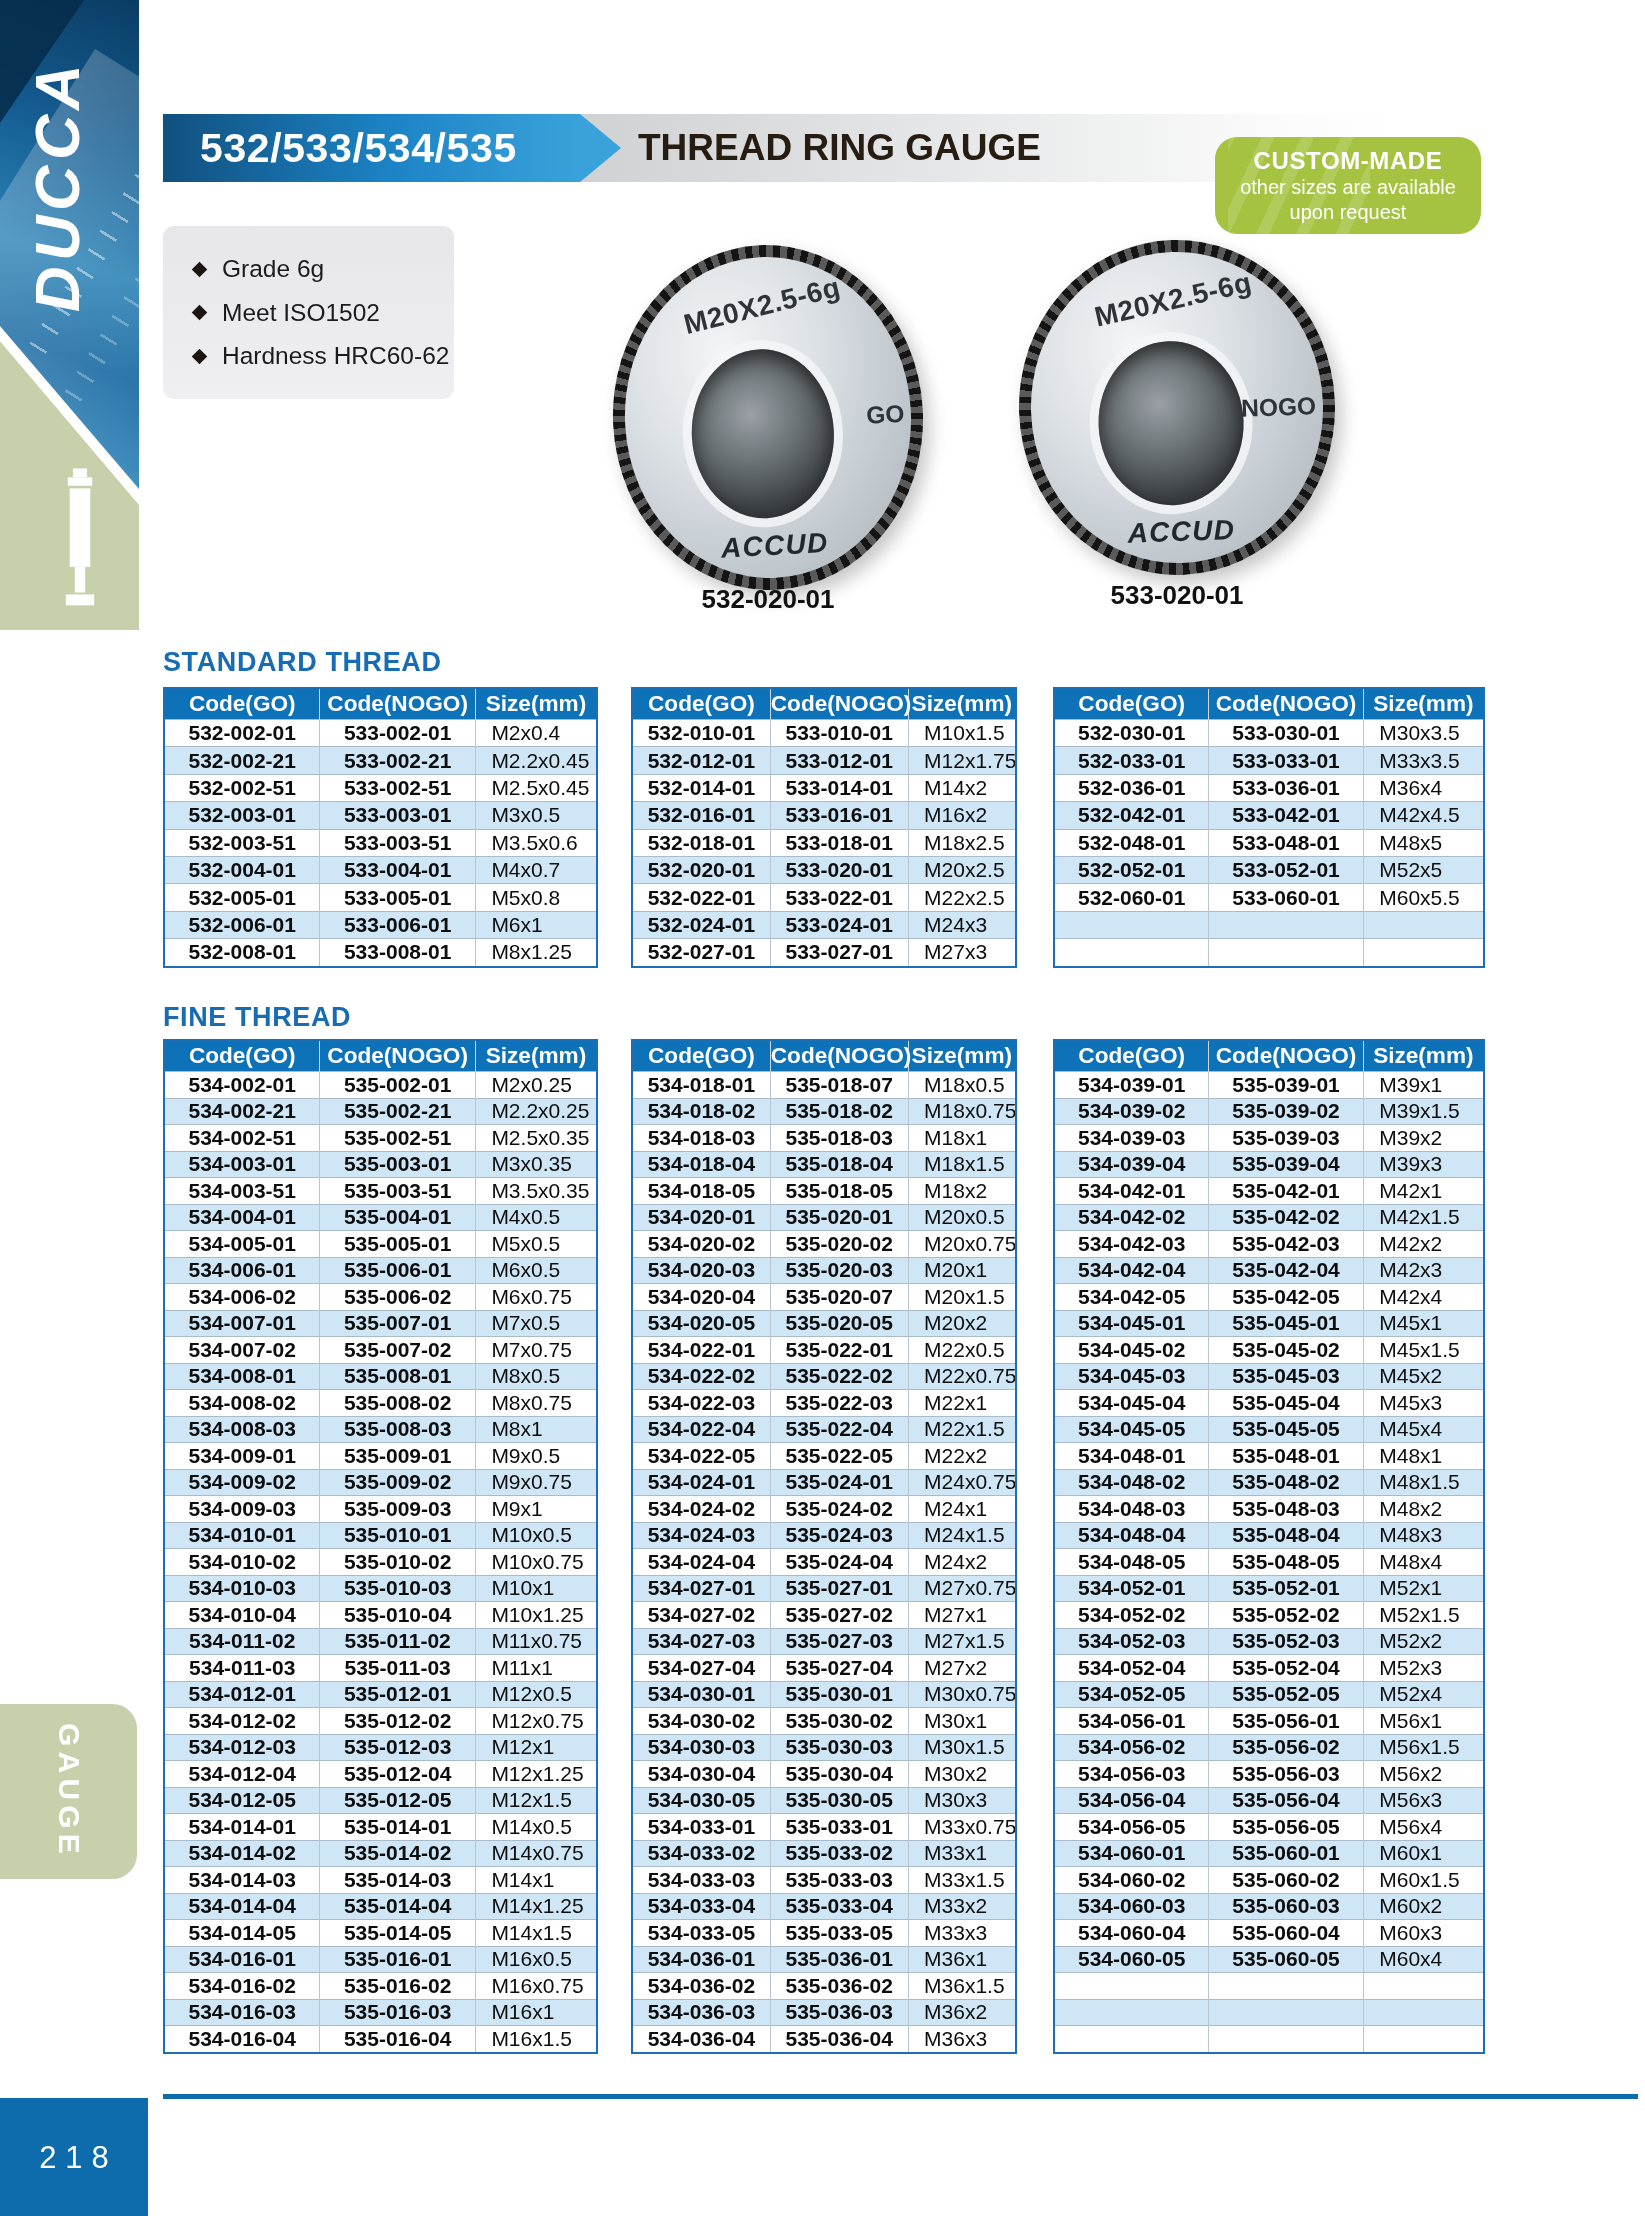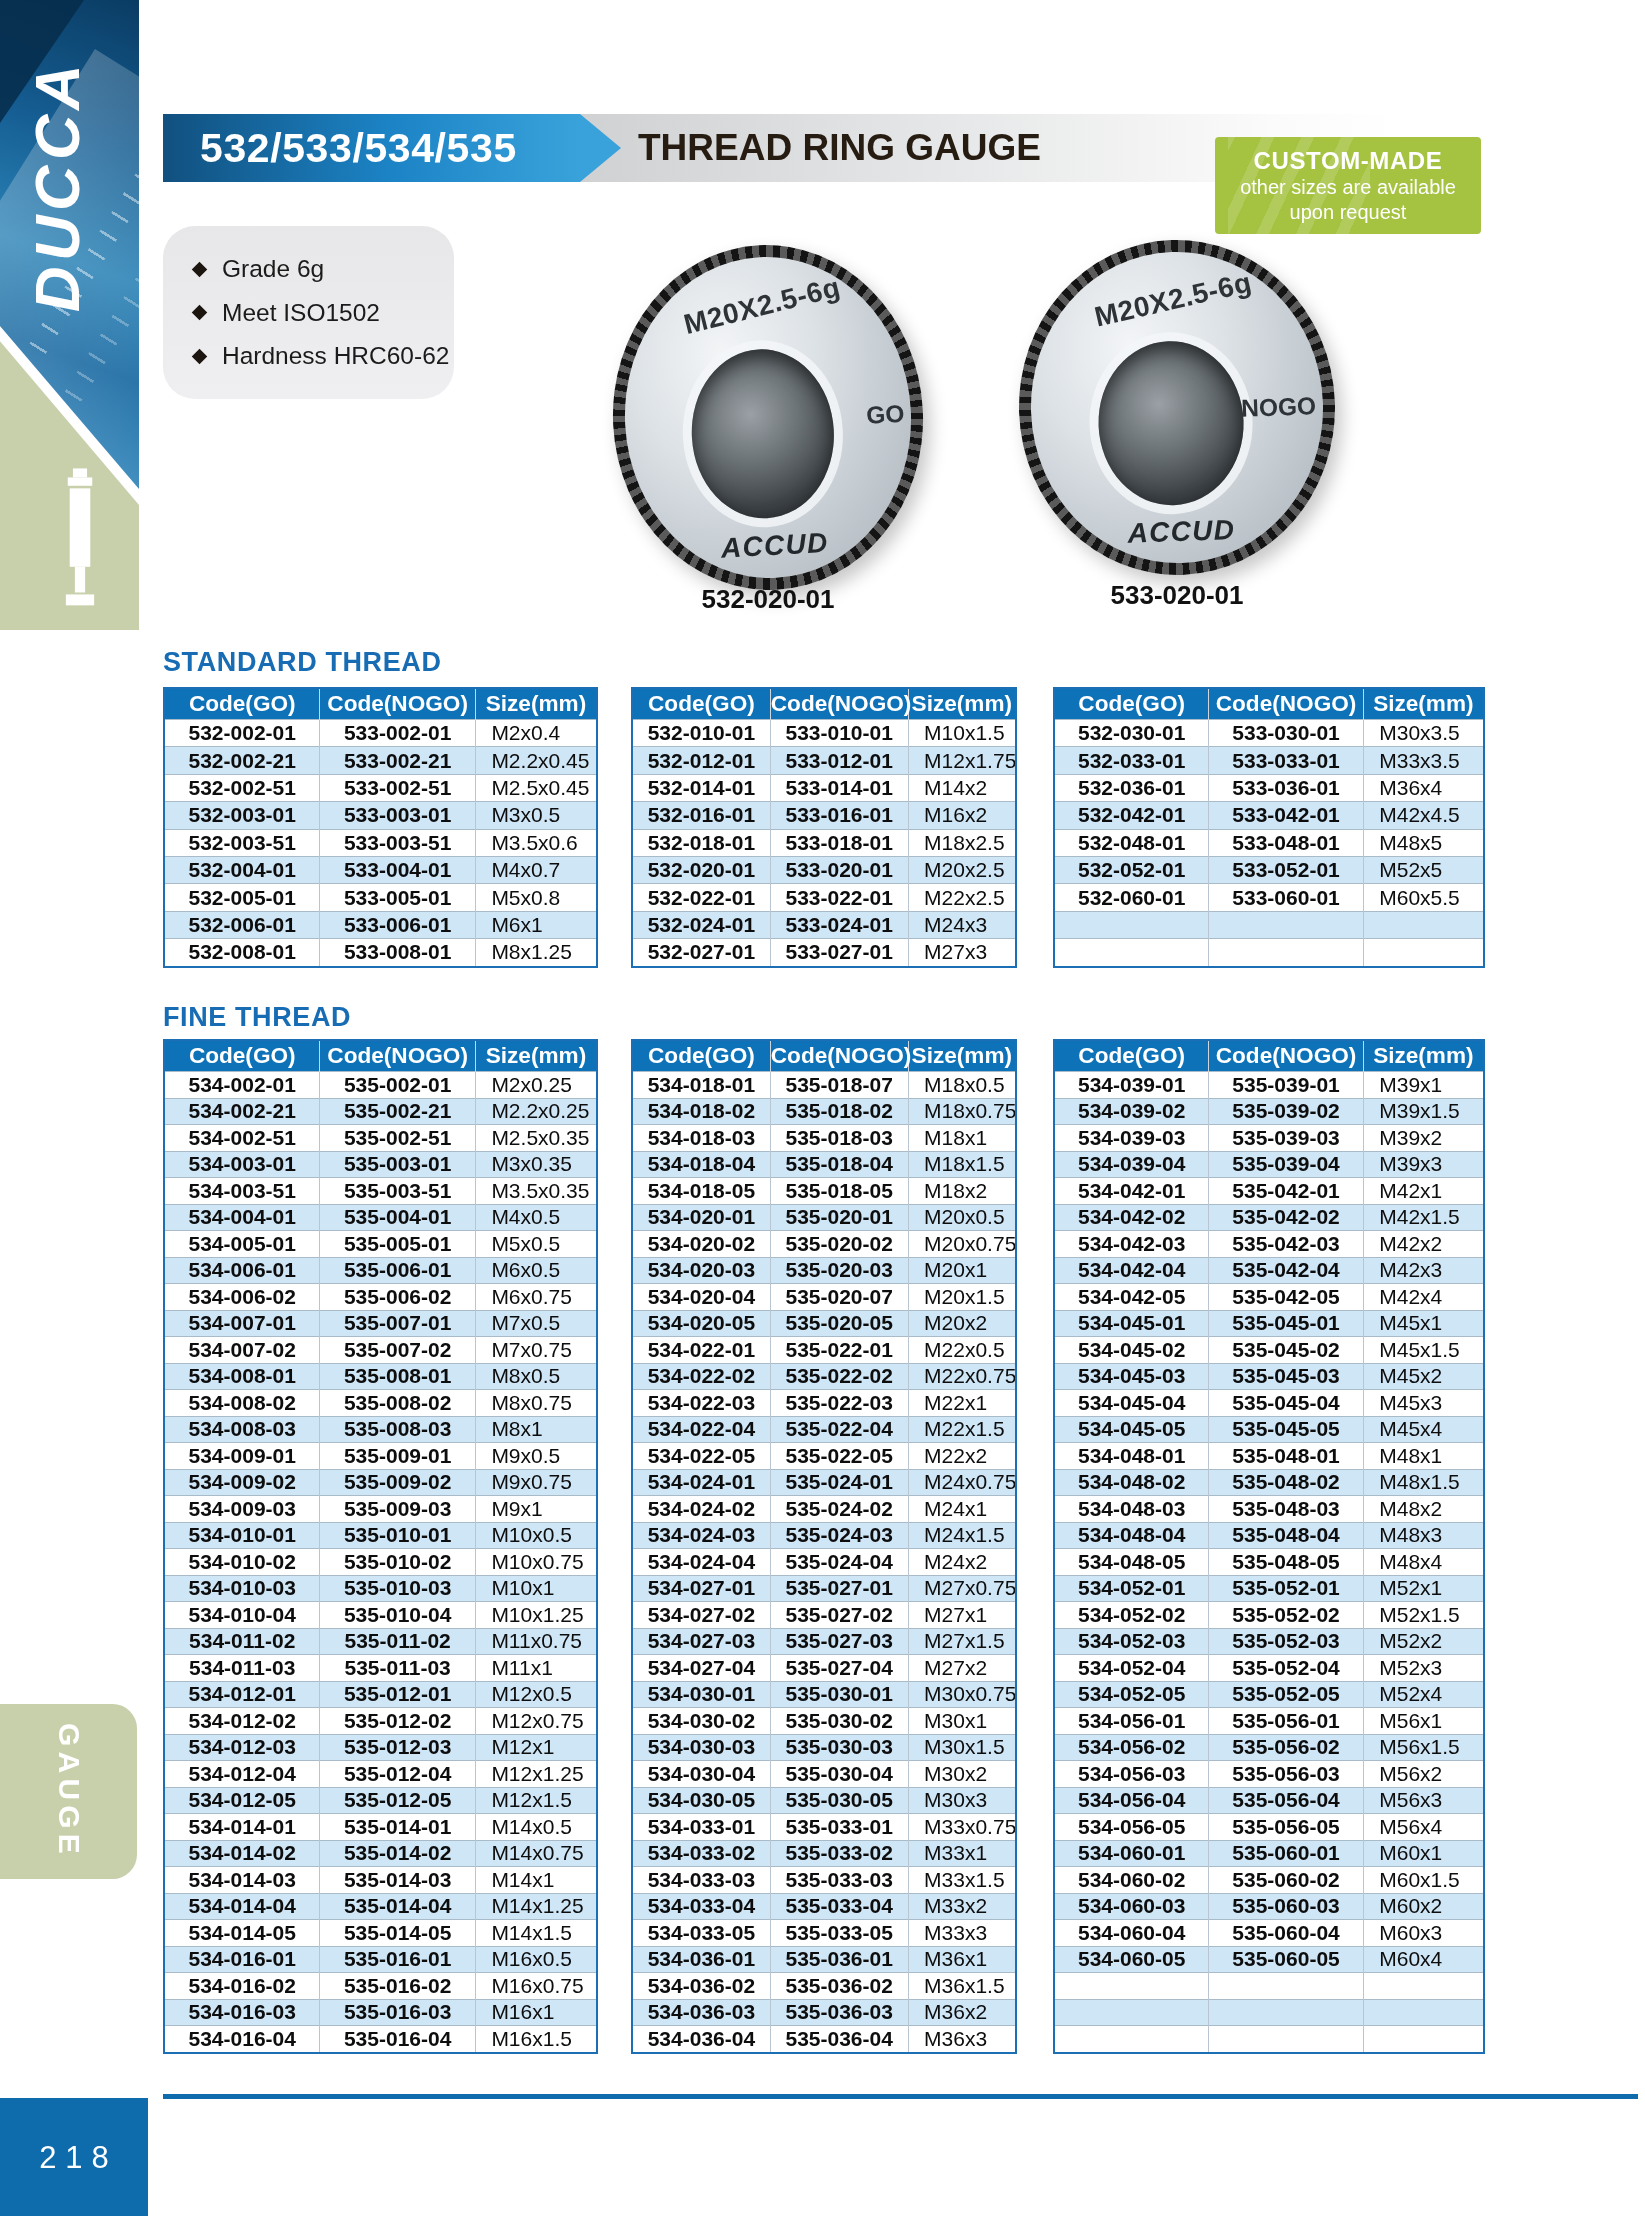--- a/index.html
+++ b/index.html
@@ -39,29 +39,29 @@
   .banner{position:absolute;left:163px;top:114px;width:417px;height:68px;
     background:linear-gradient(90deg,#11507f 0%,#1c84c6 55%,#3aa2da 100%);
     display:flex;align-items:center;}
   .banner span{color:#ffffff;font-weight:bold;font-size:41px;
     padding-left:37px;letter-spacing:0.6px;white-space:nowrap;}
   .banner-arrow{position:absolute;left:580px;top:114px;width:0;height:0;
     border-top:34px solid transparent;border-bottom:34px solid transparent;border-left:41px solid #3aa2da;}
   .page-title{position:absolute;left:638px;top:114px;height:60px;line-height:68px;
     font-size:37px;font-weight:800;color:#261c12;letter-spacing:0px;white-space:nowrap;}
   .badge{position:absolute;left:1215px;top:137px;width:266px;height:97px;background:#a5c341;
-    border-radius:4px;text-align:center;color:#ffffff;overflow:hidden;}
+    border-radius:22px;text-align:center;color:#ffffff;overflow:hidden;}
   .badge:before{content:"";position:absolute;left:13px;top:-13px;width:142px;height:129px;
     background:repeating-linear-gradient(115deg,rgba(255,255,255,.14) 0 11.6px,transparent 11.6px 36px);}
   .badge-title{position:relative;font-size:24px;font-weight:bold;margin-top:10.3px;letter-spacing:0.6px;}
   .badge-sub{position:relative;font-size:20px;line-height:1.25;}
 
   
   .features{position:absolute;left:163px;top:226px;width:291px;height:173px;
-    background:linear-gradient(180deg,#e7e7e9,#efeff1);border-radius:32px;
+    background:linear-gradient(180deg,#e7e7e9,#efeff1);border-radius:11px;
     display:flex;flex-direction:column;justify-content:center;gap:15.5px;padding-left:31px;box-sizing:border-box;}
   .feature{display:flex;align-items:center;gap:17px;}
   .diamond{width:11px;height:11px;background:#1b140f;transform:rotate(45deg);flex:0 0 auto;}
   .feature span.label{font-size:24.5px;color:#1b1b1b;}
 
   
   .ring{position:absolute;border-radius:50%;
     background:repeating-conic-gradient(#141414 0deg 2.4deg,#5a5a5a 2.4deg 4.8deg);
     box-shadow:6.4px 9px 18px rgba(0,0,0,.22);}
   .ring .face{position:absolute;inset:11.6px;border-radius:50%;

